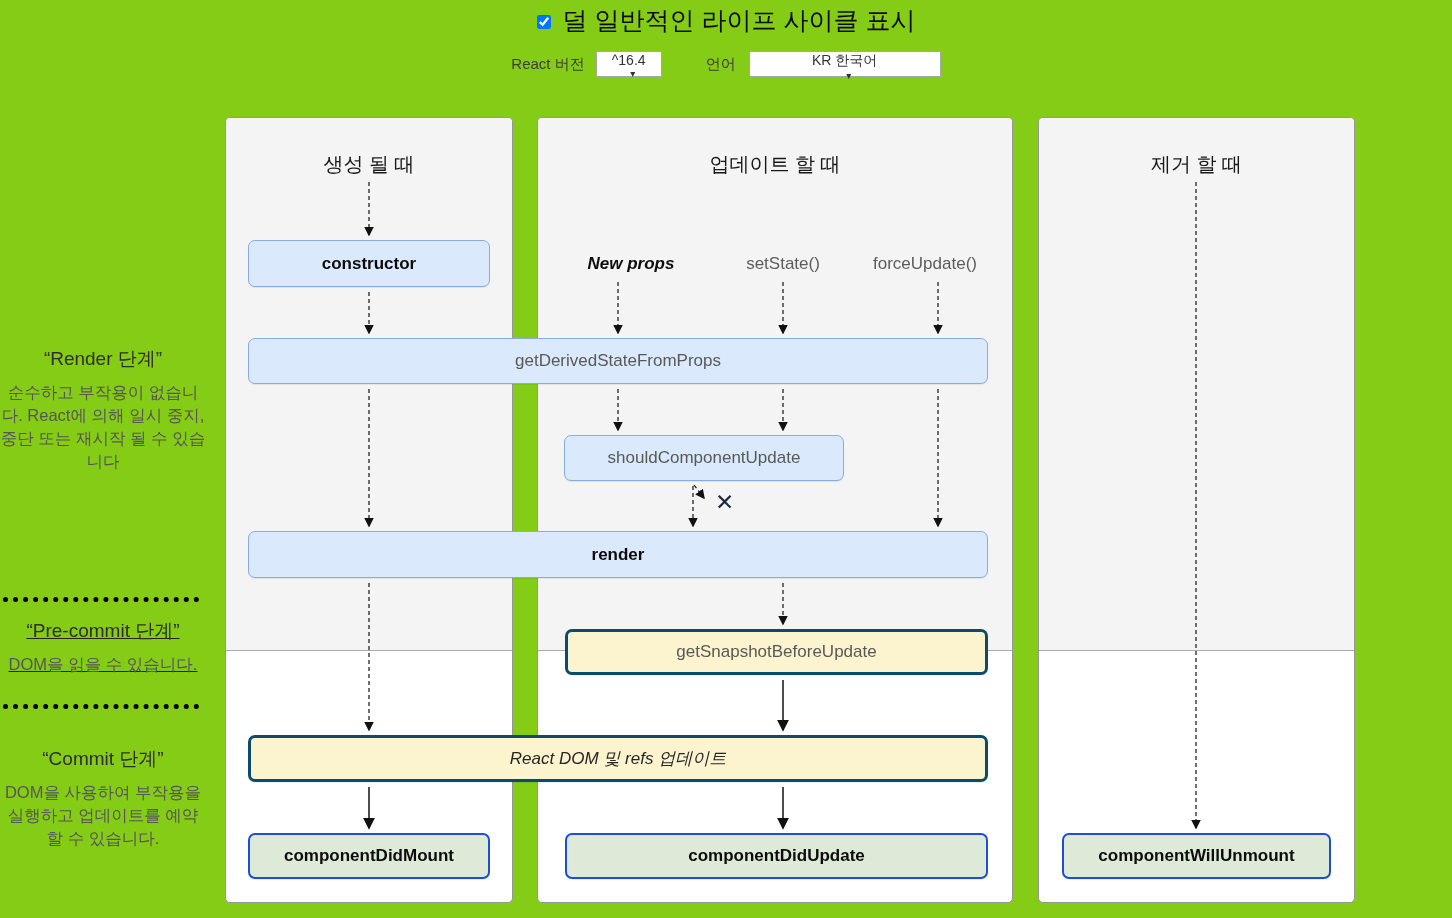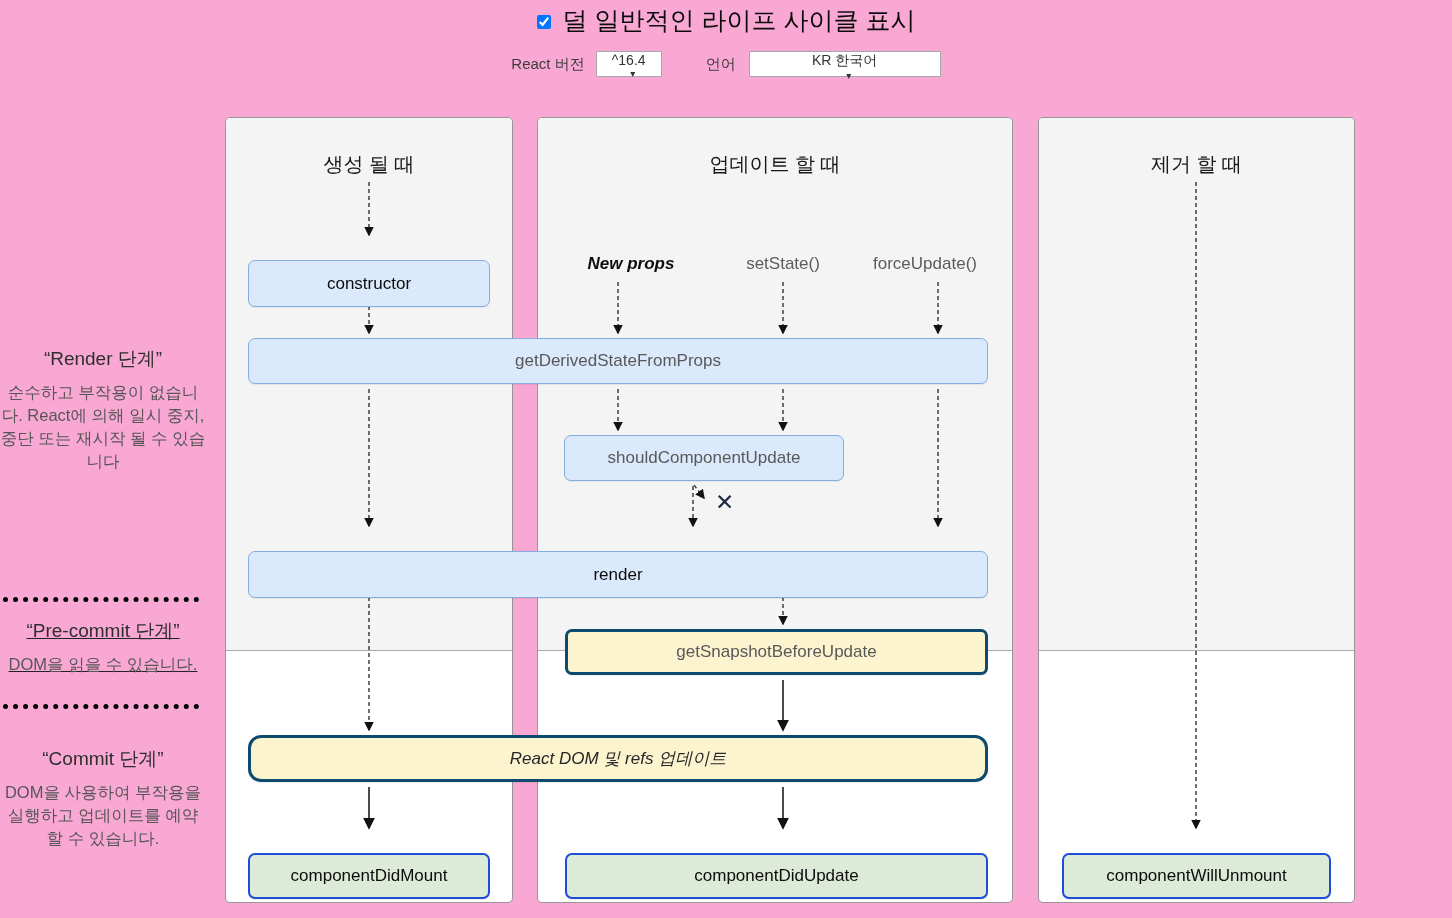--- a/index.html
+++ b/index.html
@@ -5,21 +5,21 @@
   * { margin: 0; padding: 0; box-sizing: border-box; }
   html, body { background: #ffffff; }
   body {
     font-family: "Liberation Sans", "DejaVu Sans", sans-serif;
     color: #222;
   }
   .stage {
     position: relative;
     width: 1452px;
     height: 918px;
-    background: #f9a8d4;
+    background: #84cc16;
     overflow: hidden;
   }
 
   
   .title-row {
     position: absolute;
     left: 0; top: 4px;
     width: 1452px;
     display: flex;
     justify-content: center;
@@ -141,23 +141,23 @@
     align-items: center;
     justify-content: center;
     border-radius: 7px;
     font-size: 17px;
     box-shadow: 0 1px 1px rgba(0,0,0,0.07);
     cursor: pointer;
   }
   .lc-blue   { background: #dbe9fc; border: 1px solid #86ade2; }
   .lc-yellow { background: #fcf3cf; border: 3px solid #0c4a6e; }
   .lc-green  { background: #dcead7; border: 2px solid #1d4ed8; }
-  .lc-bold   { font-weight: 400; color: #0c0c0c; margin-top: 20px; }
+  .lc-bold   { font-weight: 700; color: #0c0c0c; }
   .lc-gray   { color: #595959; }
-  .lc-italic { font-style: italic; color: #262626; border-radius: 13px; }
+  .lc-italic { font-style: italic; color: #262626; }
 
   .bx-constructor { left: 248px; top: 240px; width: 242px; height: 47px; }
   .bx-gdsfp       { left: 248px; top: 338px; width: 740px; height: 46px; }
   .bx-scu         { left: 564px; top: 435px; width: 280px; height: 46px; }
   .bx-render      { left: 248px; top: 531px; width: 740px; height: 47px; }
   .bx-gsbu        { left: 565px; top: 629px; width: 423px; height: 46px; }
   .bx-reactdom    { left: 248px; top: 735px; width: 740px; height: 47px; }
   .bx-cdm         { left: 248px; top: 833px; width: 242px; height: 46px; }
   .bx-cdu         { left: 565px; top: 833px; width: 423px; height: 46px; }
   .bx-cwu         { left: 1062px; top: 833px; width: 269px; height: 46px; }

